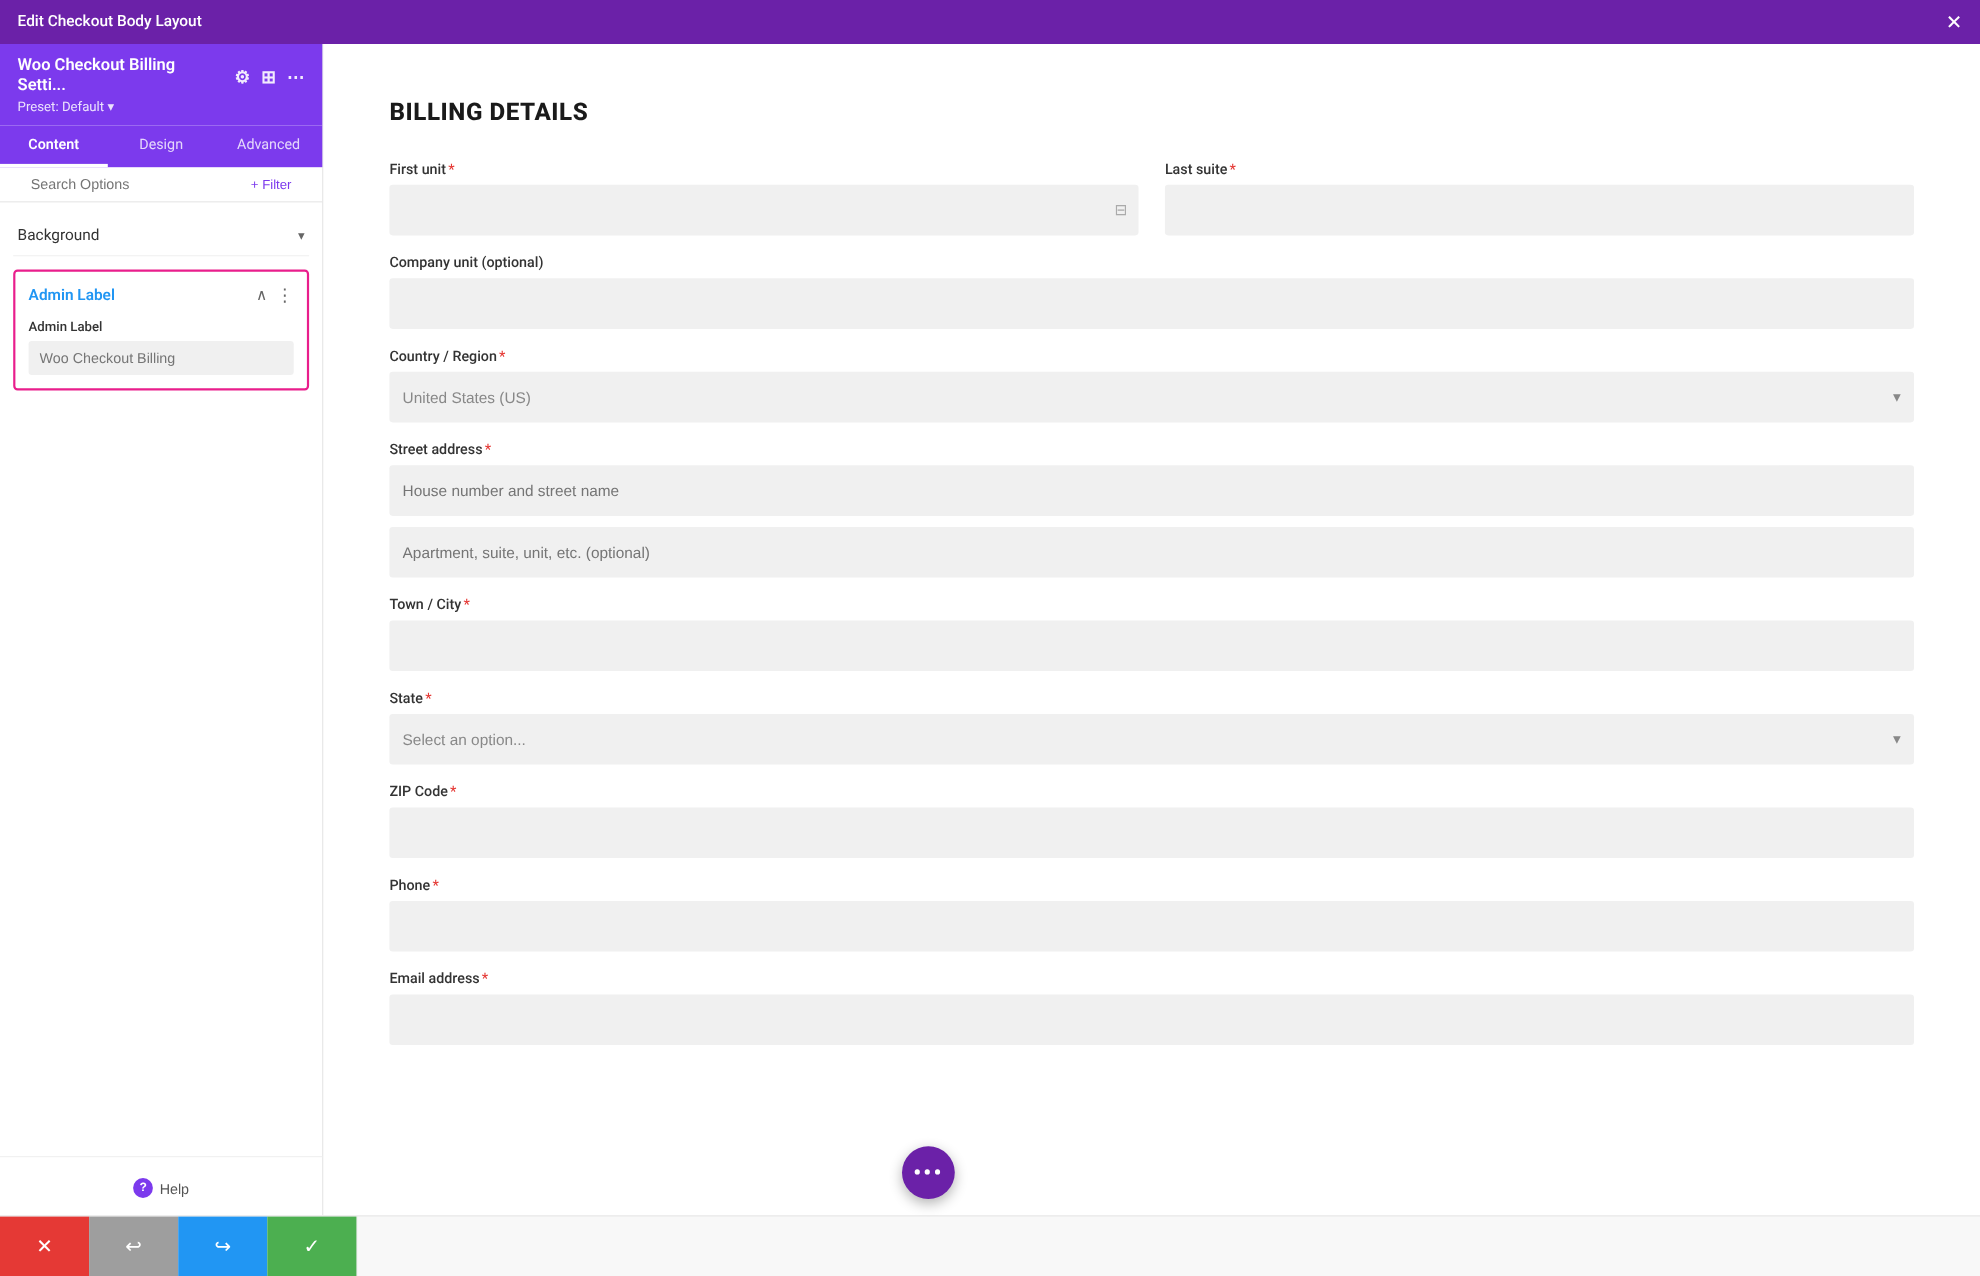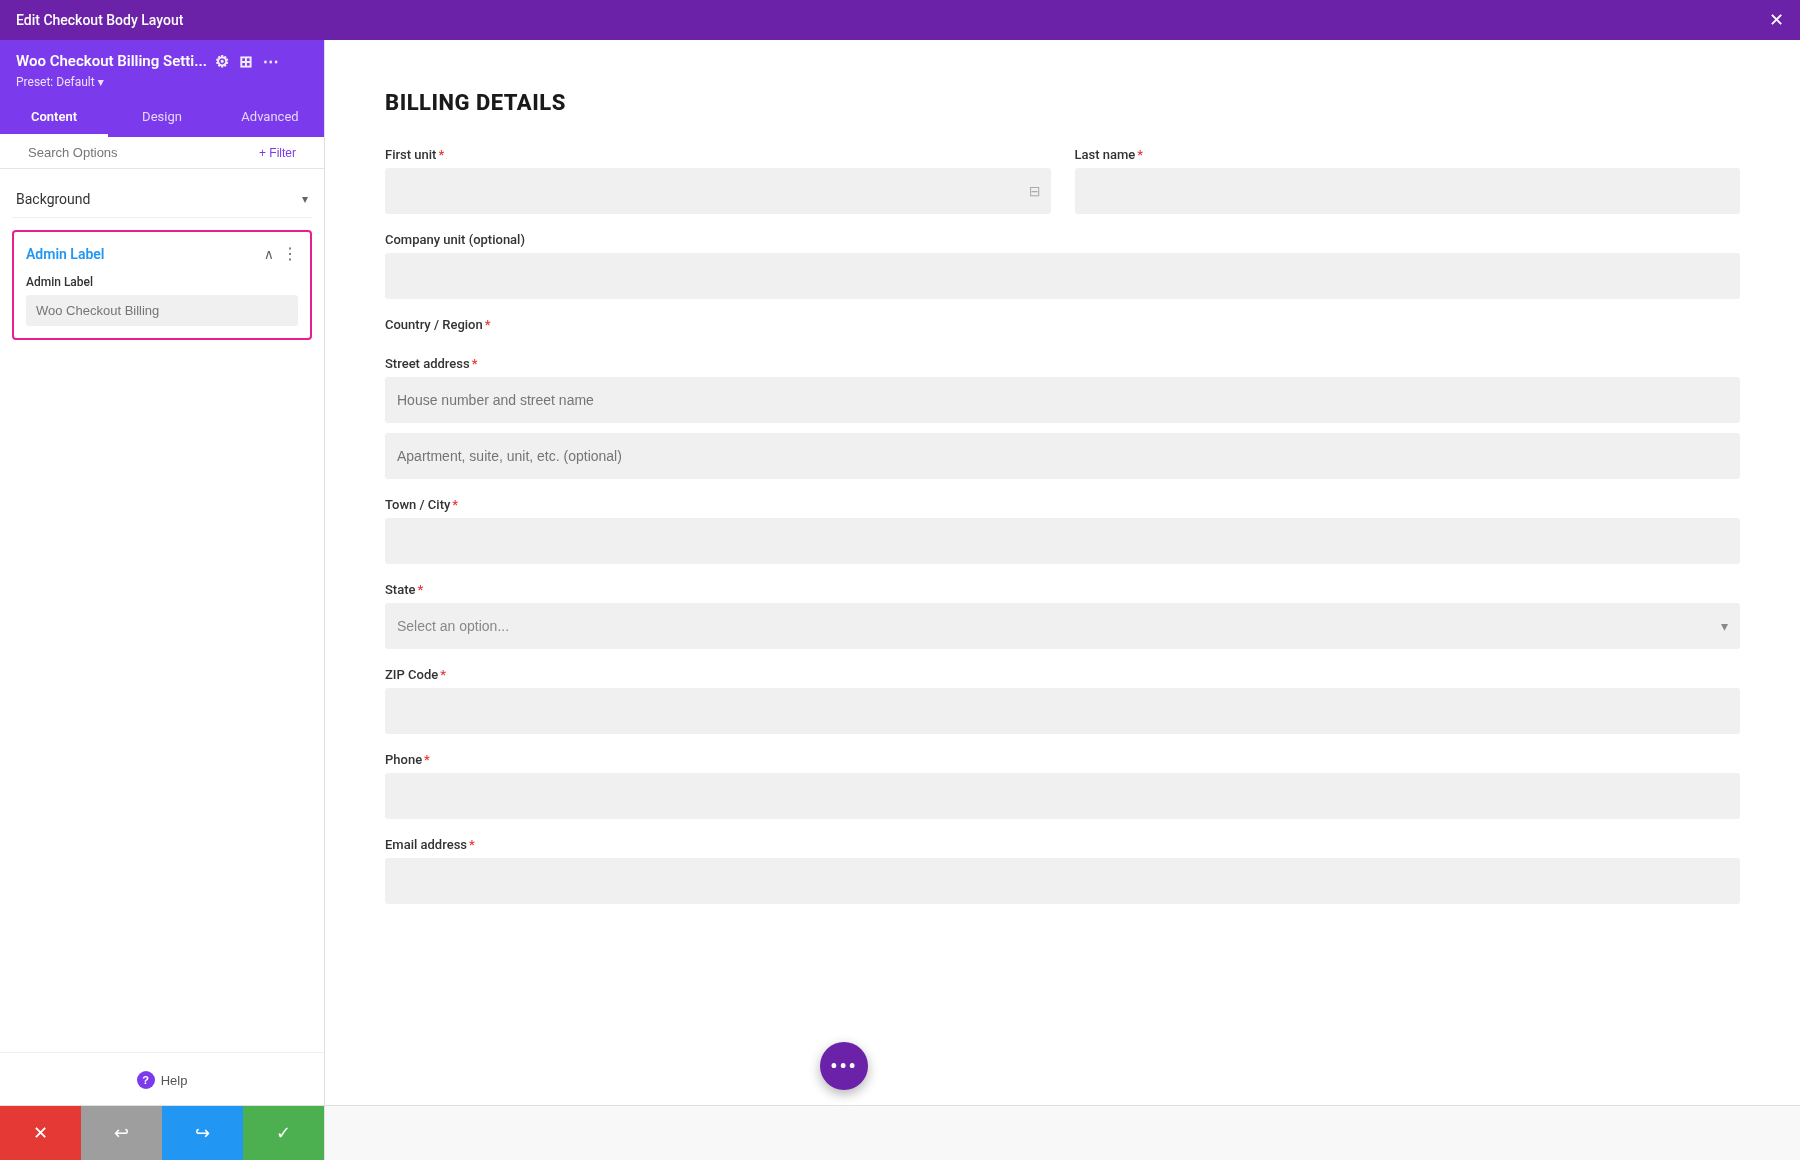--- a/index.html
+++ b/index.html
@@ -28,21 +28,21 @@
 
     
     .main-layout {
       display: flex;
       flex: 1;
       overflow: hidden;
     }
 
     
     .sidebar {
-      width: 325px;
+      width: 294px;
       background: white;
       display: flex;
       flex-direction: column;
       flex-shrink: 0;
       border-right: 1px solid #e0e0e0;
     }
 
     .sidebar-header {
       background: #7c3aed;
       padding: 10px 16px;
@@ -409,40 +409,45 @@
         <label class="field-label">
           <span>First unit</span><span class="required">*</span>
         </label>
         <div class="field-input-wrap">
           <input type="text" class="field-input" style="">
           <span class="field-input-icon">⊟</span>
         </div>
       </div>
       <div class="form-field">
         <label class="field-label">
-          <span>Last name</span><span class="required">*</span>
+          <span>Last suite</span><span class="required">*</span>
         </label>
         <div class="field-input-wrap">
           <input type="text" class="field-input" style="">
         </div>
       </div>
     </div>
 
     <div class="form-row">
       <div class="form-field full">
         <label class="field-label">Company unit (optional)</label>
         <input type="text" class="field-input" style="">
       </div>
     </div>
 
     <div class="form-row">
       <div class="form-field full">
         <label class="field-label">
           <span>Country / Region</span><span class="required">*</span>
         </label>
+        <div class="select-wrap">
+          <select class="field-input">
+            <option>United States (US)</option>
+          </select>
+        </div>
       </div>
     </div>
 
     <div class="form-row">
       <div class="form-field full">
         <label class="field-label">
           <span>Street address</span><span class="required">*</span>
         </label>
         <input type="text" class="field-input" style="margin-bottom: 10px;" placeholder="House number and street name">
         <input type="text" class="field-input" placeholder="Apartment, suite, unit, etc. (optional)" style="">

